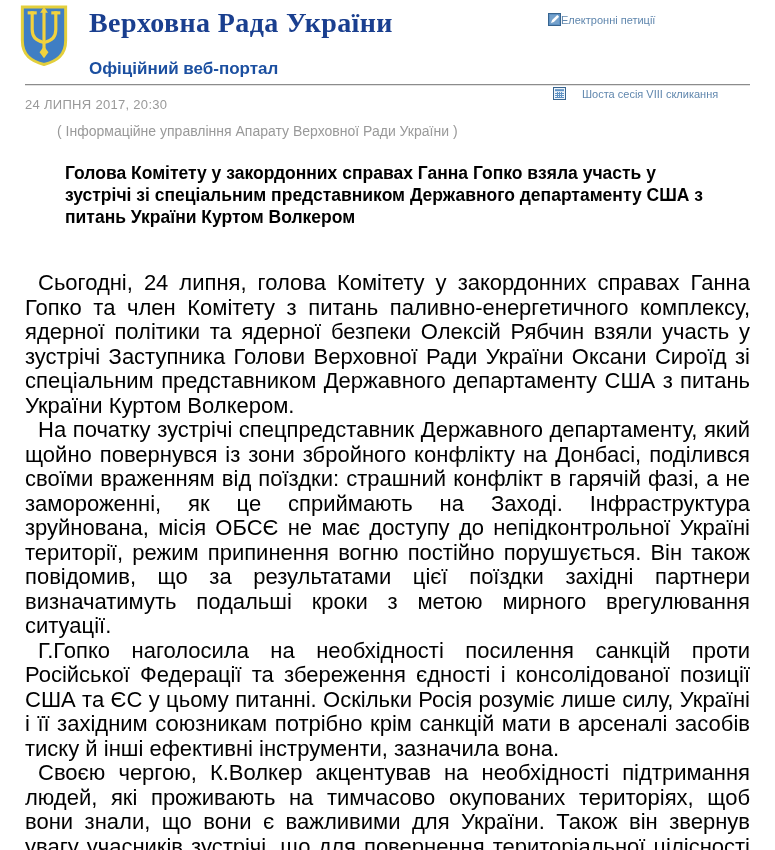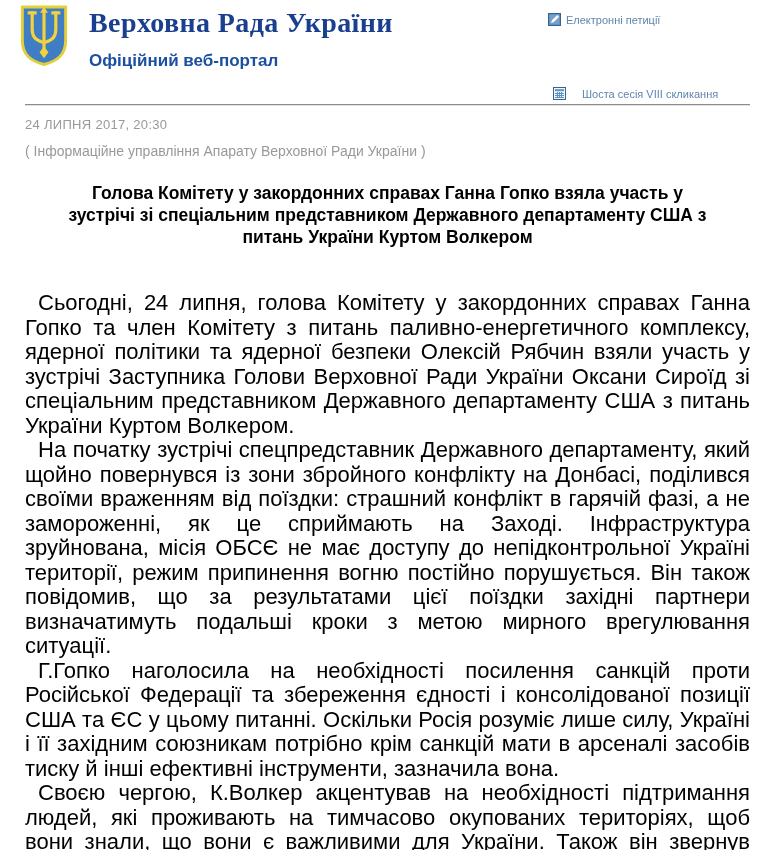--- a/index.html
+++ b/index.html
@@ -2,52 +2,52 @@
 <html><head>
 <meta charset="utf-8">
 <style>
   html, body { margin:0; padding:0; background:#ffffff; }
   .page {
     position:relative; width:775px; height:850px; overflow:hidden;
     background:#ffffff; font-family:"Liberation Sans", sans-serif;
   }
 
   
-  .header { position:relative; height:104px;text-decoration:underline; }
+  .header { position:relative; height:84px;text-decoration:underline; }
   .logo { position:absolute; left:17px; top:4px; width:54px; height:63px; display:block; cursor:pointer; }
   .logo svg { width:100%; height:100%; display:block; }
   .brand { position:absolute; left:89px; top:7px; }
   .brand-title {
     font-family:"Liberation Serif", serif; font-weight:bold;
     font-size:28px; color:#1a3f8f; letter-spacing:0.4px; white-space:nowrap;
   }
-  .brand-subtitle { font-weight:bold; font-size:17px; color:#1b4fa0; margin-top:12px; white-space:nowrap; }
+  .brand-subtitle { font-weight:bold; font-size:17px; color:#1b4fa0; margin-top:20px; white-space:nowrap; }
 
   .top-links { position:absolute; left:548px; top:13px; }
   .top-link {
-    display:flex; align-items:center; gap:5px; margin-bottom:15px;
+    display:flex; align-items:center; margin-bottom:15px;
     color:#5f86ad; font-size:11px; text-decoration:none; cursor:pointer; white-space:nowrap;
   }
   .icon13 { width:13px; height:13px; flex:none; display:inline-block; }
   .icon13 svg { width:13px; height:13px; display:block; }
 
   .divider { margin:0 25px; height:1px; background:#8c8c8c; border-bottom:1px solid #e2e2e2; }
 
   .session-link {
     position:absolute; left:553px; top:87px;
     display:flex; align-items:center; gap:16px;
     color:#5f86ad; font-size:11px; text-decoration:none; cursor:pointer; white-space:nowrap;
   }
 
   
   .content { padding:0 25px; }
   .date { margin-top:11px; color:#999999; font-size:13px; letter-spacing:0.3px; }
-  .source { margin-top:11px; color:#999999; font-size:14px; }
+  .source { margin-top:11px; color:#999999; font-size:14px;margin-left:32px; }
   .article-title {
-    margin:23px 40px 0; text-align:center; color:#000000;
+    margin:23px 40px 0; color:#000000;
     font-weight:bold; font-size:17.5px; line-height:22px;
   }
   .article-body {
     margin-top:43px; color:#000000; font-size:22px; line-height:24.5px;
     text-align:justify;
   }
   .article-body p { margin:0; text-indent:13px; }
 </style>
 </head>
 <body>

